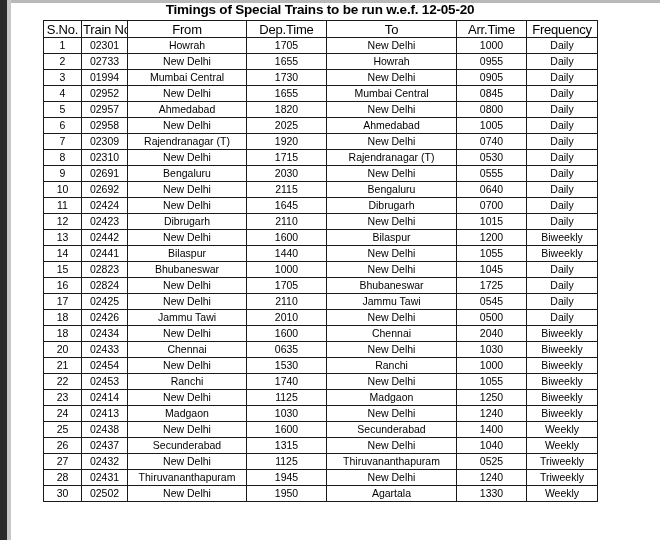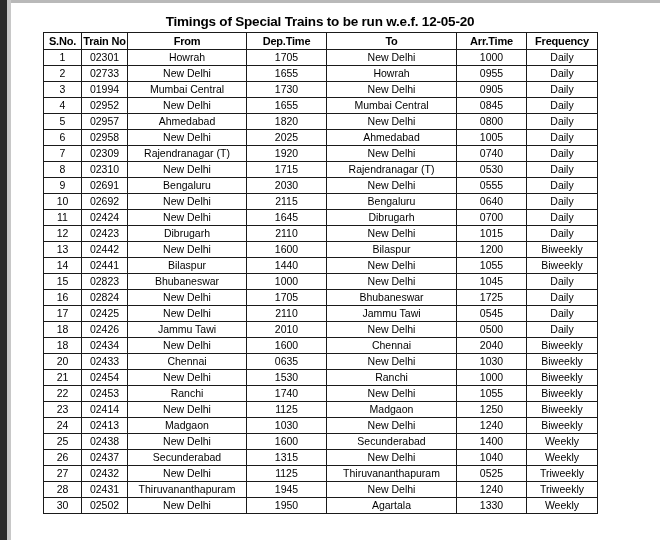--- a/index.html
+++ b/index.html
@@ -42,21 +42,20 @@
     left: 7px; top: 0;
     width: 4px;
     height: 540px;
     background: #c8c8c8;
   }
   #doc {
     position: absolute;
     left: 43px;
     top: 0px;
     width: 554px;
-    margin-top: 12px;
   }
   #title {
     text-align: center;
     font-size: 13.5px;
     font-weight: bold;
     color: #000000;
     letter-spacing: -0.2px;
     line-height: 17px;
     padding: 1px 0 2px 0;
     white-space: nowrap;
@@ -73,22 +72,22 @@
     color: #000000;
     font-size: 10.5px;
     line-height: 11px;
     height: 15px;
     padding: 0 1px;
     overflow: hidden;
     white-space: nowrap;
     font-weight: normal;
   }
   table#timings thead th {
-    font-weight: bold;
-    font-size: 11px;
+    font-weight: normal;
+    font-size: 13px;
     height: 16px;
     letter-spacing: -0.2px;
   }
   
   col.c-sno   { width: 38px; }
   col.c-train { width: 46px; }
   col.c-from  { width: 119px; }
   col.c-dep   { width: 80px; }
   col.c-to    { width: 130px; }
   col.c-arr   { width: 70px; }

